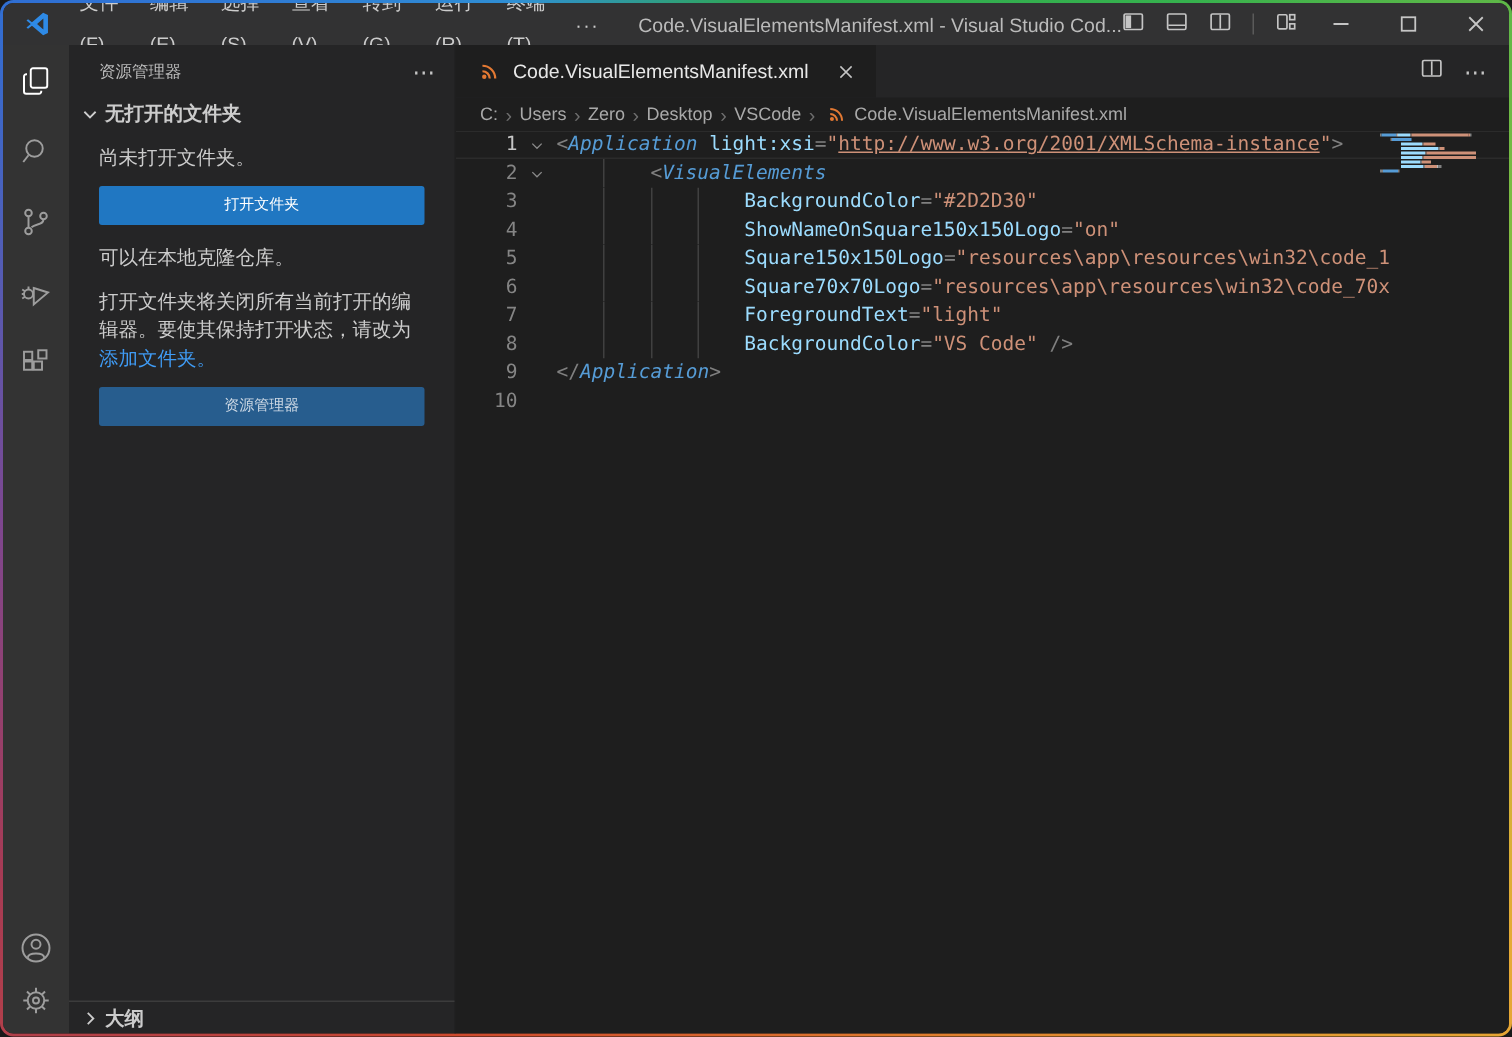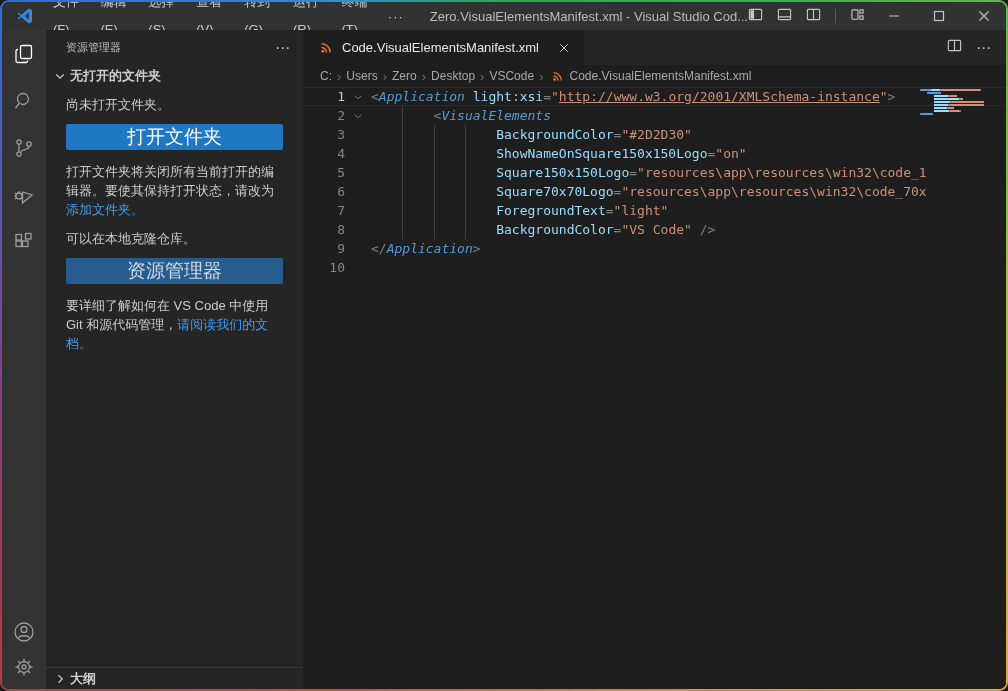--- a/index.html
+++ b/index.html
@@ -43,21 +43,21 @@
     color:#cccccc; font-size:13px; border-right:1px solid #1f1f1f; }
   .sb-header { height:35px; flex:none; display:flex; align-items:center; padding:0 12px 0 20px;
     font-size:11px; color:#bbbbbb; }
   .sb-header .grow { flex:1; }
   .dots-icon { color:#c5c5c5; font-size:15px; letter-spacing:1px; }
   .sb-section { height:22px; flex:none; display:flex; align-items:center; gap:4px; padding:0 8px;
     font-weight:bold; color:#cccccc; }
   .sb-body { padding:8px 20px 0 20px; line-height:19px; }
   .sb-body p { margin-bottom:10px; }
   .btn { display:block; width:100%; height:26px; border:none; border-radius:2px;
-    font-size:19px; font-family:inherit; text-align:center; line-height:26px; margin:4px 0 12px 0; }
+    font-size:10px; font-family:inherit; text-align:center; line-height:26px; margin:4px 0 12px 0; }
   .btn.primary { background:var(--accent,#2077c2); color:#ffffff; }
   .btn.secondary { background:#275d8e; color:#cdd9e5; }
   .link { color:var(--link,#3f9bf4); }
   .sb-outline { margin-top:auto; height:22px; flex:none; border-top:1px solid #3c3c3c;
     display:flex; align-items:center; gap:4px; padding:0 8px; font-weight:bold; }
 
   
   .editor { flex:1; min-width:0; display:flex; flex-direction:column; background:#1e1e1e; }
   .tabbar { height:35px; flex:none; background:#252526; display:flex; }
   .tab { height:100%; background:#1e1e1e; display:flex; align-items:center; gap:7px;
@@ -107,21 +107,21 @@
       <div class="menus">
           <div class="menu-item">文件(F)</div>
           <div class="menu-item">编辑(E)</div>
           <div class="menu-item">选择(S)</div>
           <div class="menu-item">查看(V)</div>
           <div class="menu-item">转到(G)</div>
           <div class="menu-item">运行(R)</div>
           <div class="menu-item">终端(T)</div>
         </div>
       <div class="menu-overflow">···</div>
-      <div class="wtitle">Zero.VisualElementsManifest.xml - Visual Studio Cod...</div>
+      <div class="wtitle">Code.VisualElementsManifest.xml - Visual Studio Cod...</div>
 
       <div class="layout-controls">
         <span>
           <svg width="15" height="15" viewBox="0 0 16 16">
               <rect class="icon-stroke" x="1.5" y="2.5" width="13" height="11" rx="1"></rect>
               <rect x="2.5" y="3.5" width="4" height="9" fill="#c5c5c5"></rect>
             </svg>
         </span>
         <span>
           <svg width="15" height="15" viewBox="0 0 16 16">
@@ -229,24 +229,23 @@
         </div>
         <div class="sb-section">
           <svg width="12" height="12" viewBox="0 0 16 16">
               <polyline points="3,6 8,11 13,6" fill="none" stroke="#cccccc" stroke-width="1.6"></polyline>
             </svg>
           <span>无打开的文件夹</span>
         </div>
         <div class="sb-body">
           <p>尚未打开文件夹。</p>
           <button class="btn primary">打开文件夹</button>
+          <p>可以在本地克隆仓库。</p>
           <p><span>打开文件夹将关闭所有当前打开的编辑器。要使其保持打开状态，请改为</span><span class="link">添加文件夹</span><span class="link">。</span></p>
-          <p>可以在本地克隆仓库。</p>
           <button class="btn secondary">资源管理器</button>
-          <p><span>要详细了解如何在 VS Code 中使用 Git 和源代码管理，</span><span class="link">请阅读我们的文档</span><span class="link">。</span></p>
         </div>
         <div class="sb-outline">
           <svg width="12" height="12" viewBox="0 0 16 16">
               <polyline points="6,3 11,8 6,13" fill="none" stroke="#cccccc" stroke-width="1.6"></polyline>
             </svg>
           <span>大纲</span>
         </div>
       </div>
 
       <div class="editor">

